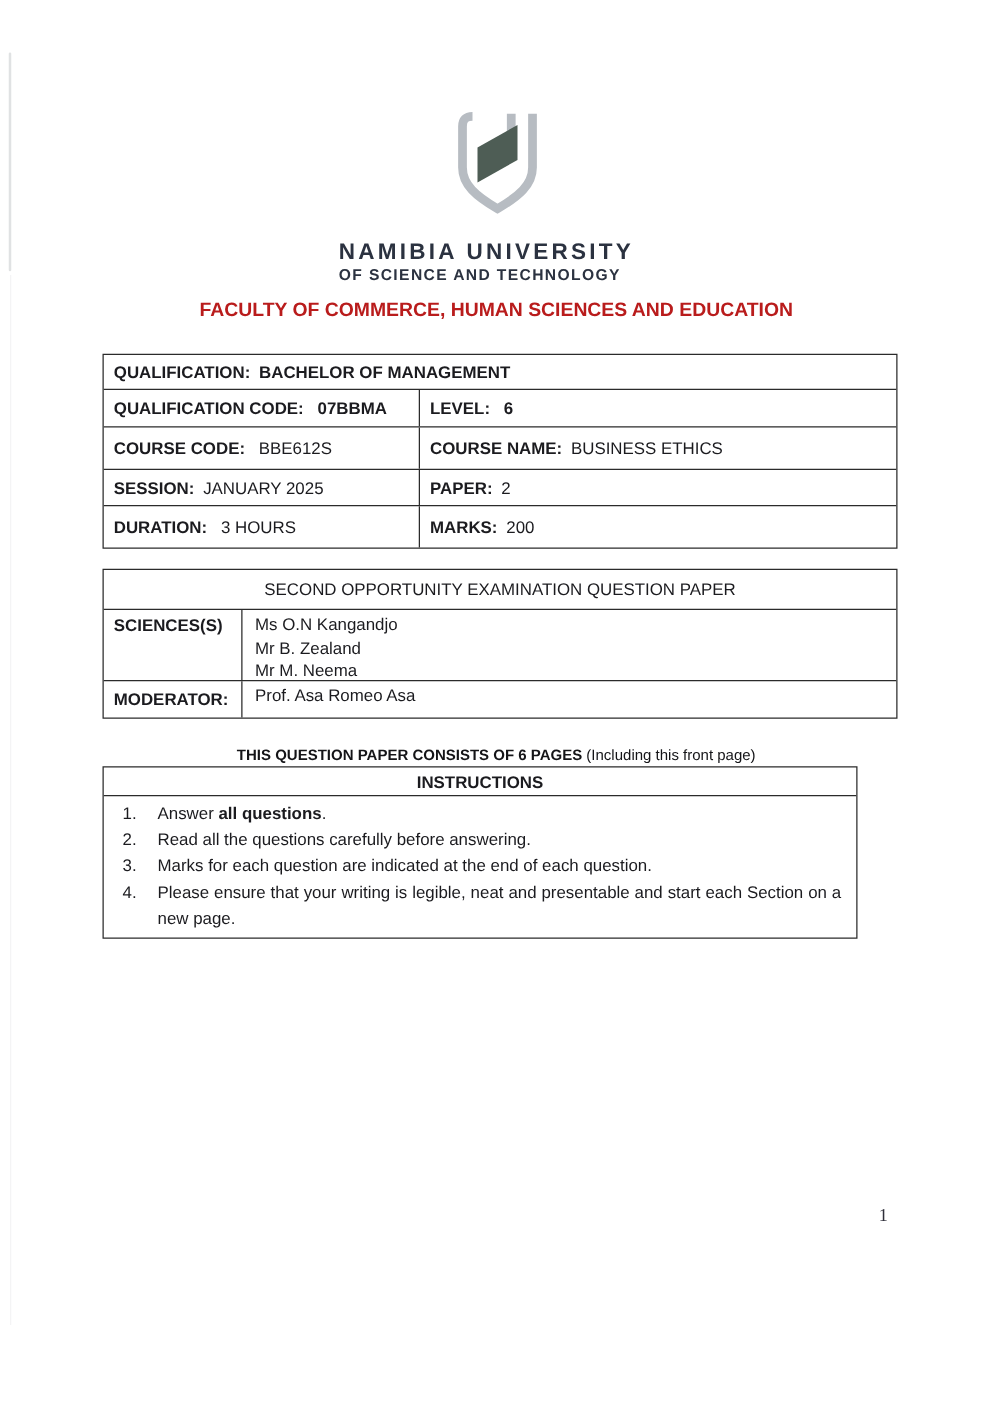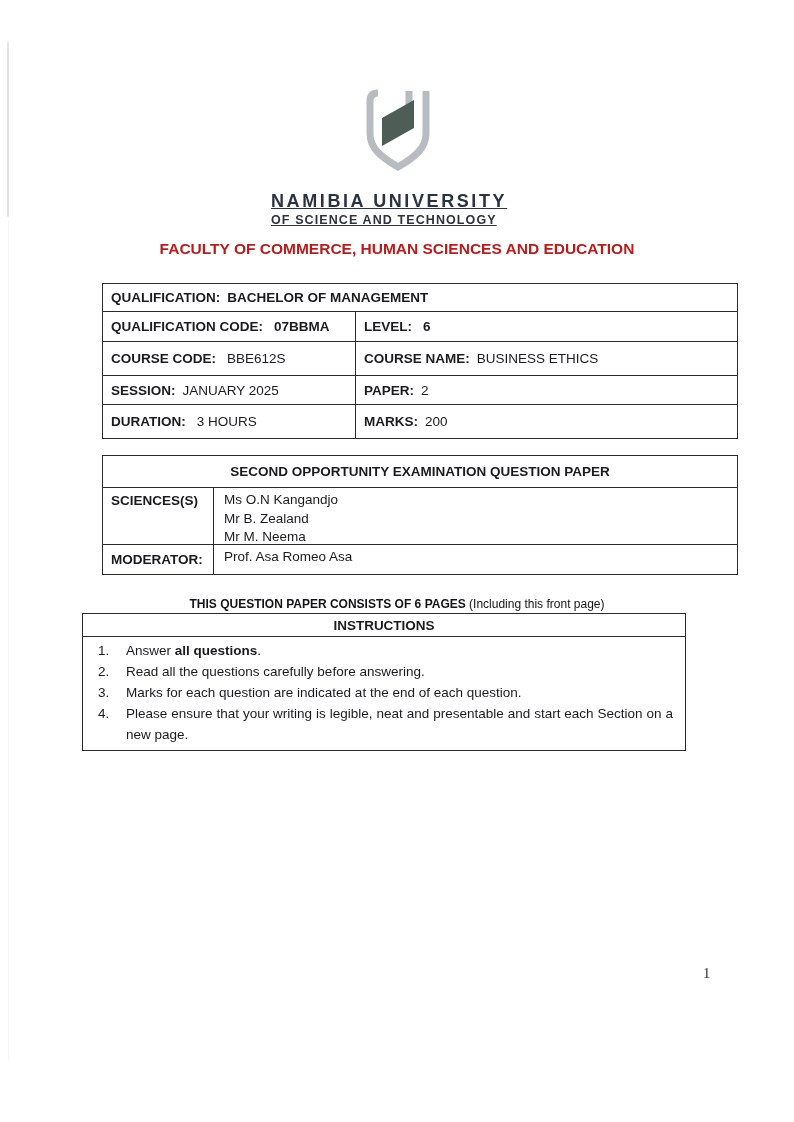--- a/index.html
+++ b/index.html
@@ -6,44 +6,44 @@
   .page{
     position:relative; width:794px; height:1122px; background:#ffffff;
     font-family:"Liberation Sans", sans-serif; color:#1b1b1f; overflow:hidden;
   }
   
   .scan-line-1{position:absolute; left:7px; top:42px; width:2px; height:175px; background:#c7cacc; opacity:.55; border-radius:1px;}
   .scan-line-2{position:absolute; left:8px; top:220px; width:1px; height:840px; background:#dadcdd; opacity:.30;}
 
   
   .crest{position:absolute; left:340px; top:86px;}
-  .wordmark{position:absolute; left:271px; top:192px; color:#2b3240; line-height:1;text-decoration:underline;}
+  .wordmark{position:absolute; left:271px; top:192px; color:#2b3240; line-height:1;}
   .wordmark .l1{font-size:18px; font-weight:bold; letter-spacing:2.6px; white-space:nowrap;}
   .wordmark .l2{font-size:12.5px; font-weight:bold; letter-spacing:1.1px; margin-top:4px; white-space:nowrap;}
 
   .center-line{position:absolute; left:0; width:100%; text-align:center; font-weight:bold; font-size:15.5px; color:#b91c1c;}
   .faculty{top:240px;}
   .department{top:264px;}
 
   
-  .tbl{position:absolute; left:82px; width:636px; border:1.5px solid #2b2b2b; box-sizing:border-box; font-size:13.5px;margin-left:20px;}
+  .tbl{position:absolute; left:82px; width:636px; border:1.5px solid #2b2b2b; box-sizing:border-box; font-size:13.5px;}
   .tbl .row{display:flex; box-sizing:border-box;}
   .tbl .row + .row{border-top:1.4px solid #2b2b2b;}
   .cell{display:flex; align-items:center; padding-left:8px; box-sizing:border-box;}
   .cell b{font-weight:bold;}
   .val{margin-left:7px;}
   .val.wide{margin-left:11px;}
   .bold{font-weight:bold;}
   .tbl1{top:283px;}
   .tbl1 .c1{width:252px; flex:none;}
   .tbl1 .c2{flex:1; border-left:1.4px solid #2b2b2b;}
   .tbl1 .full{flex:1;}
 
   .tbl2{top:455px;}
-  .tbl2 .hdr{height:31px; align-items:center; justify-content:center; display:flex; font-weight:bold;}
+  .tbl2 .hdr{height:31px; align-items:center; justify-content:center; display:flex; font-weight:normal;}
   .tbl2 .lab{width:110px; flex:none;}
   .tbl2 .body{flex:1; border-left:1.4px solid #2b2b2b; display:block; padding:3px 0 0 10px;}
   .tbl2 .body .nm{line-height:18.5px;}
   .row-exam{height:57px;}
   .row-exam .lab{align-items:flex-start; padding-top:5px;}
   .row-mod{height:30px;}
   .row-mod .body{padding-top:3px; line-height:18px;}
 
   .page-note{position:absolute; left:0; width:100%; top:597px; text-align:center; font-size:12px; color:#141417;}
   .page-note b{font-weight:bold;}

